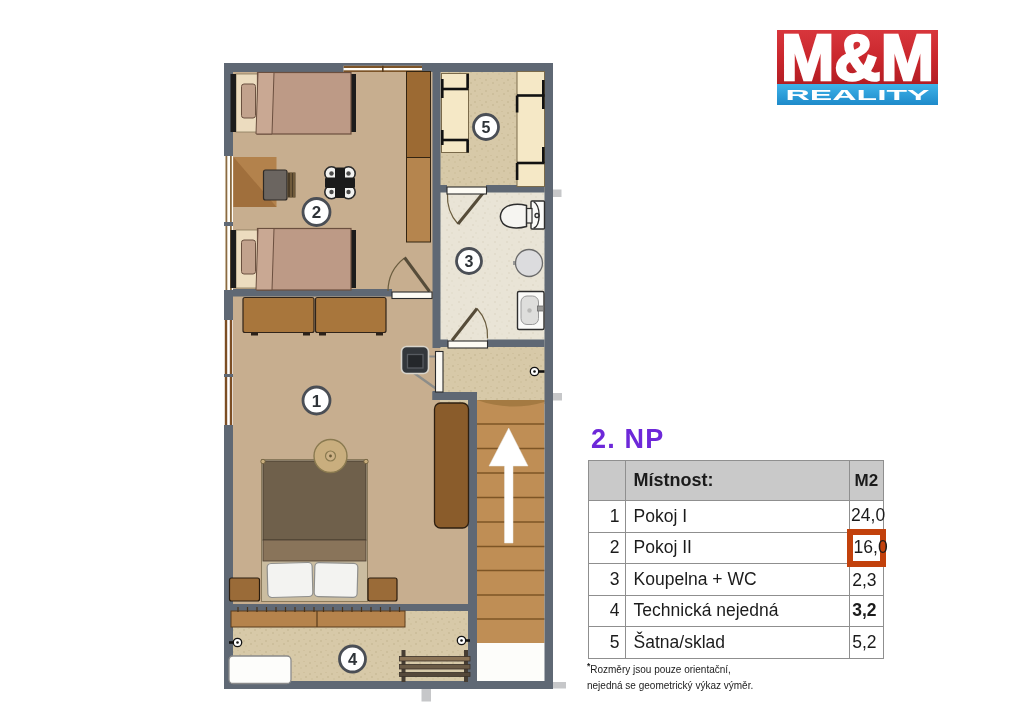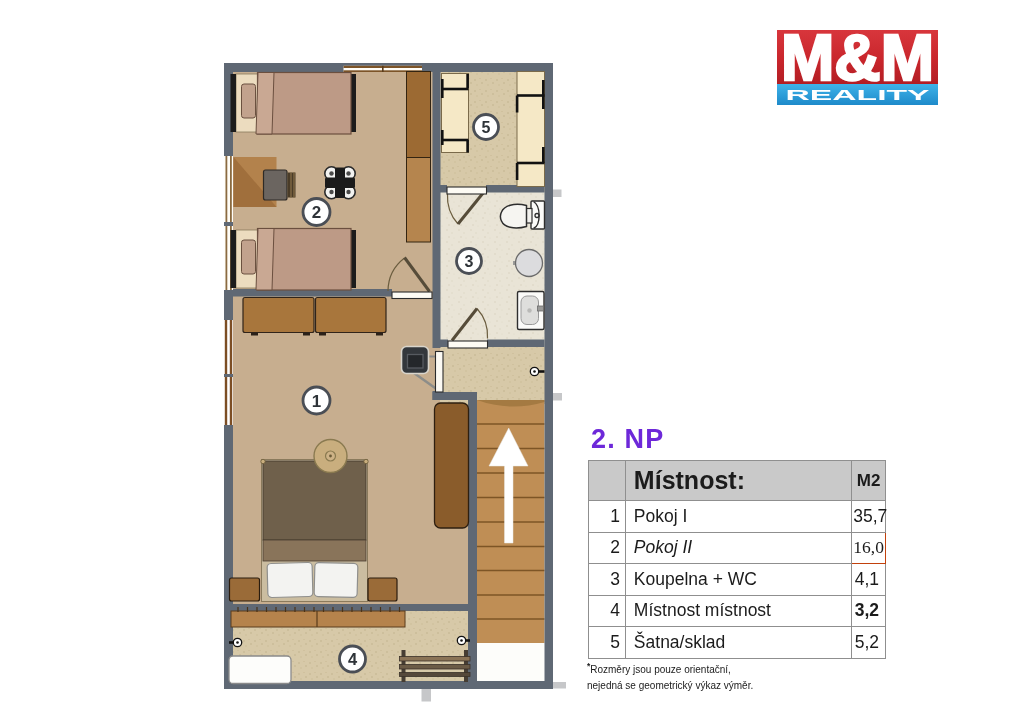--- a/index.html
+++ b/index.html
@@ -403,41 +403,41 @@
     <text x="80.5" y="69.5" font-family="Liberation Sans, sans-serif" font-size="14.5" font-weight="bold" fill="#ffffff" text-anchor="middle" textLength="144" lengthAdjust="spacingAndGlyphs">REALITY</text>
   </svg>
 </div>
 
 <div class="abs" style="left:591px;top:424px;font-size:27px;font-weight:bold;color:#6d28d9;letter-spacing:1.2px;">2. NP</div>
 
 <table class="abs" style="left:588px;top:460px;width:298px;table-layout:fixed;border-collapse:collapse;font-size:17.5px;color:#1b1b1b;" cellspacing="0">
   <tbody>
         <tr style="background:#c9c9c9;height:40px;">
     <td style="border:1px solid #8f8f8f;width:35px;"></td>
-    <td style="border:1px solid #8f8f8f;width:215px;padding-left:8px;font-weight:bold;font-size:25px;">Místnost:</td>
+    <td style="border:1px solid #8f8f8f;width:215px;padding-left:8px;font-weight:bold;font-size:18px;">Místnost:</td>
     <td style="border:1px solid #8f8f8f;width:32px;text-align:center;font-weight:bold;font-size:17px;">M2</td>
   </tr>
   <tr style="height:31.5px;">
     <td style="border:1px solid #8f8f8f;text-align:right;padding-right:5px;">1</td>
     <td style="border:1px solid #8f8f8f;padding-left:8px;">Pokoj I</td>
-    <td style="border:1px solid #8f8f8f;text-align:right;padding-right:6px;">35,7</td>
+    <td style="border:1px solid #8f8f8f;text-align:right;padding-right:6px;">24,0</td>
   </tr>
   <tr style="height:31.5px;">
     <td style="border:1px solid #8f8f8f;text-align:right;padding-right:5px;">2</td>
-    <td style="border:1px solid #8f8f8f;padding-left:8px;font-style:italic;">Pokoj II</td>
-    <td style="border:1px solid #c2410c;text-align:left;padding-right:6px;font-family:Liberation Serif, serif;">16,0</td>
+    <td style="border:1px solid #8f8f8f;padding-left:8px;">Pokoj II</td>
+    <td style="border:6px solid #c2410c;text-align:left;padding-right:6px;">16,0</td>
   </tr>
   <tr style="height:31.5px;">
     <td style="border:1px solid #8f8f8f;text-align:right;padding-right:5px;">3</td>
     <td style="border:1px solid #8f8f8f;padding-left:8px;margin-top:28px;">Koupelna + WC</td>
-    <td style="border:1px solid #8f8f8f;text-align:right;padding-right:6px;">4,1</td>
+    <td style="border:1px solid #8f8f8f;text-align:right;padding-right:6px;">2,3</td>
   </tr>
   <tr style="height:31.5px;">
     <td style="border:1px solid #8f8f8f;text-align:right;padding-right:5px;">4</td>
-    <td style="border:1px solid #8f8f8f;padding-left:8px;">Místnost místnost</td>
+    <td style="border:1px solid #8f8f8f;padding-left:8px;">Technická nejedná</td>
     <td style="border:1px solid #8f8f8f;text-align:right;padding-right:6px;font-weight:bold;">3,2</td>
   </tr>
   <tr style="height:31.5px;">
     <td style="border:1px solid #8f8f8f;text-align:right;padding-right:5px;">5</td>
     <td style="border:1px solid #8f8f8f;padding-left:8px;">Šatna/sklad</td>
     <td style="border:1px solid #8f8f8f;text-align:right;padding-right:6px;">5,2</td>
   </tr>
 </tbody>
     </table>
 

